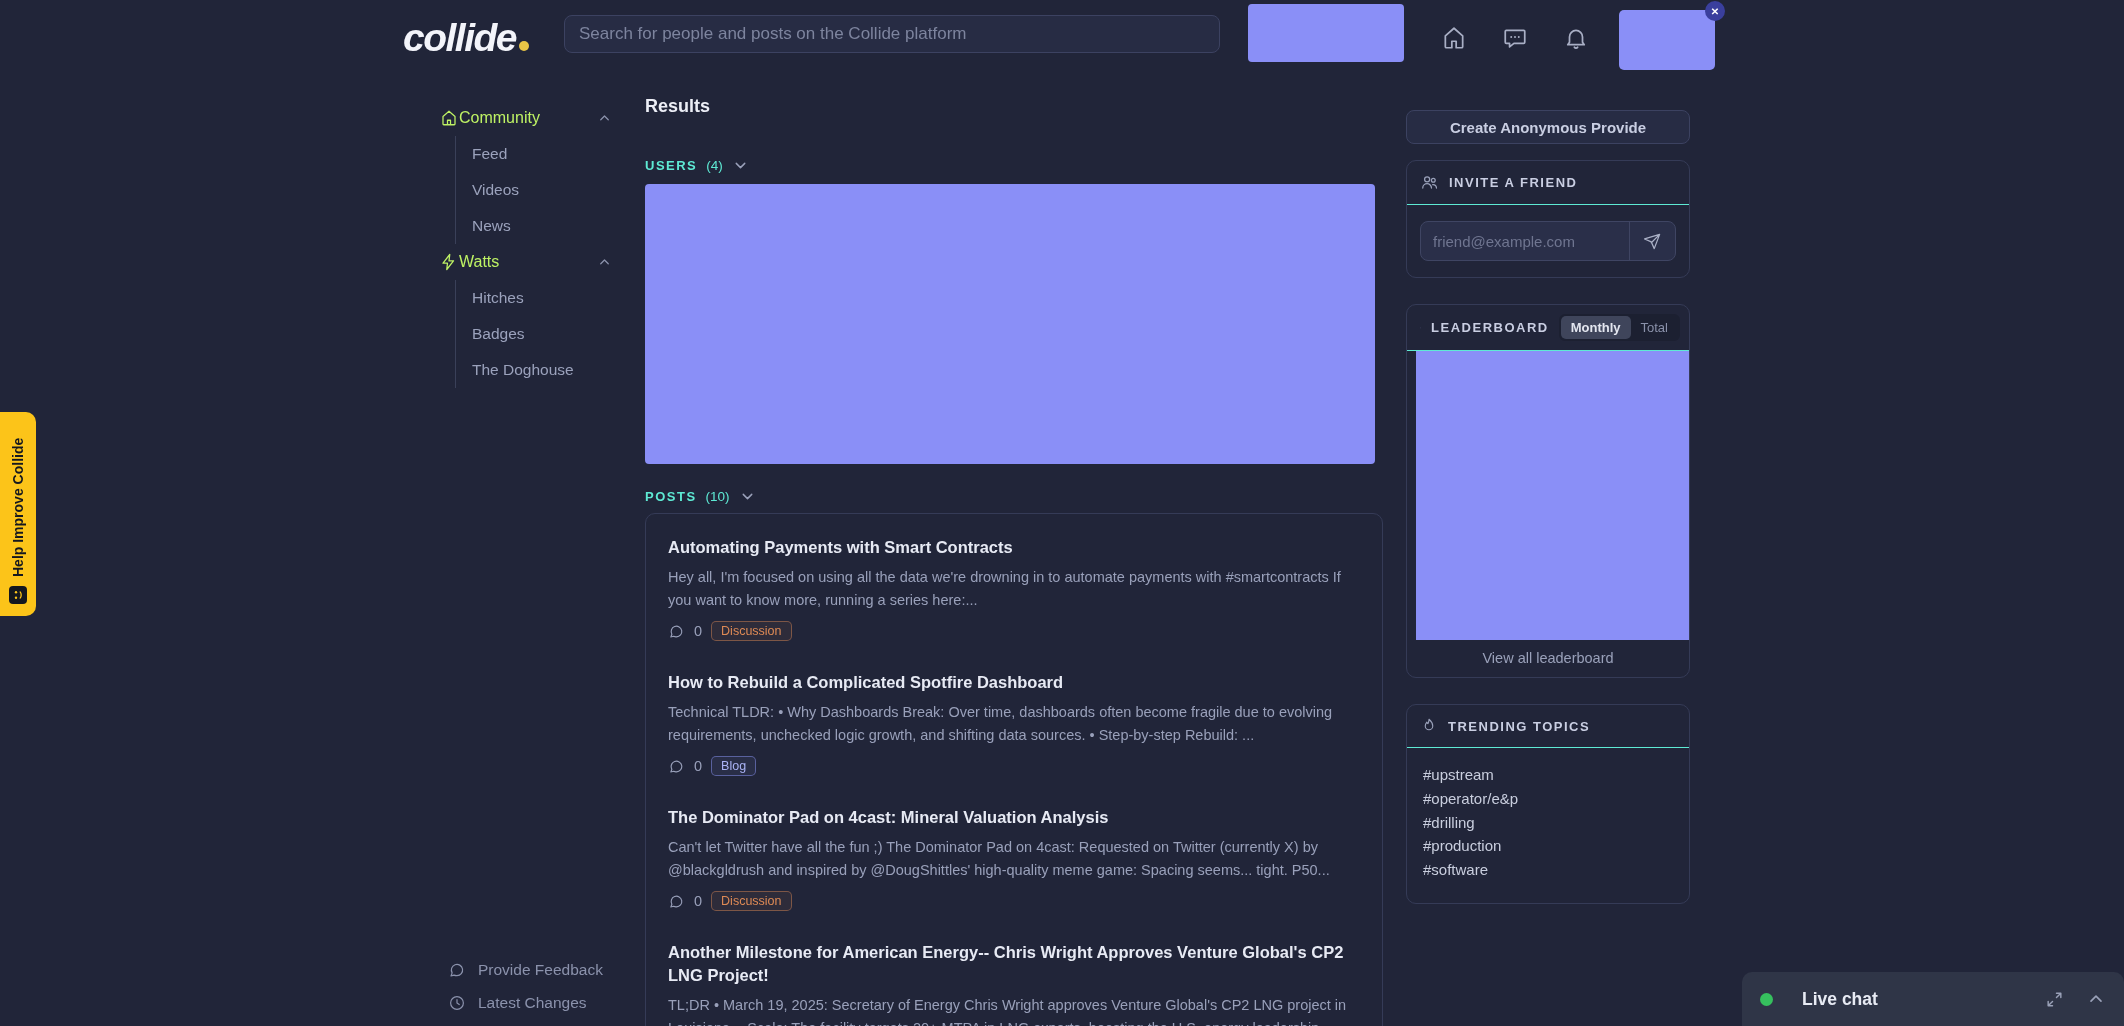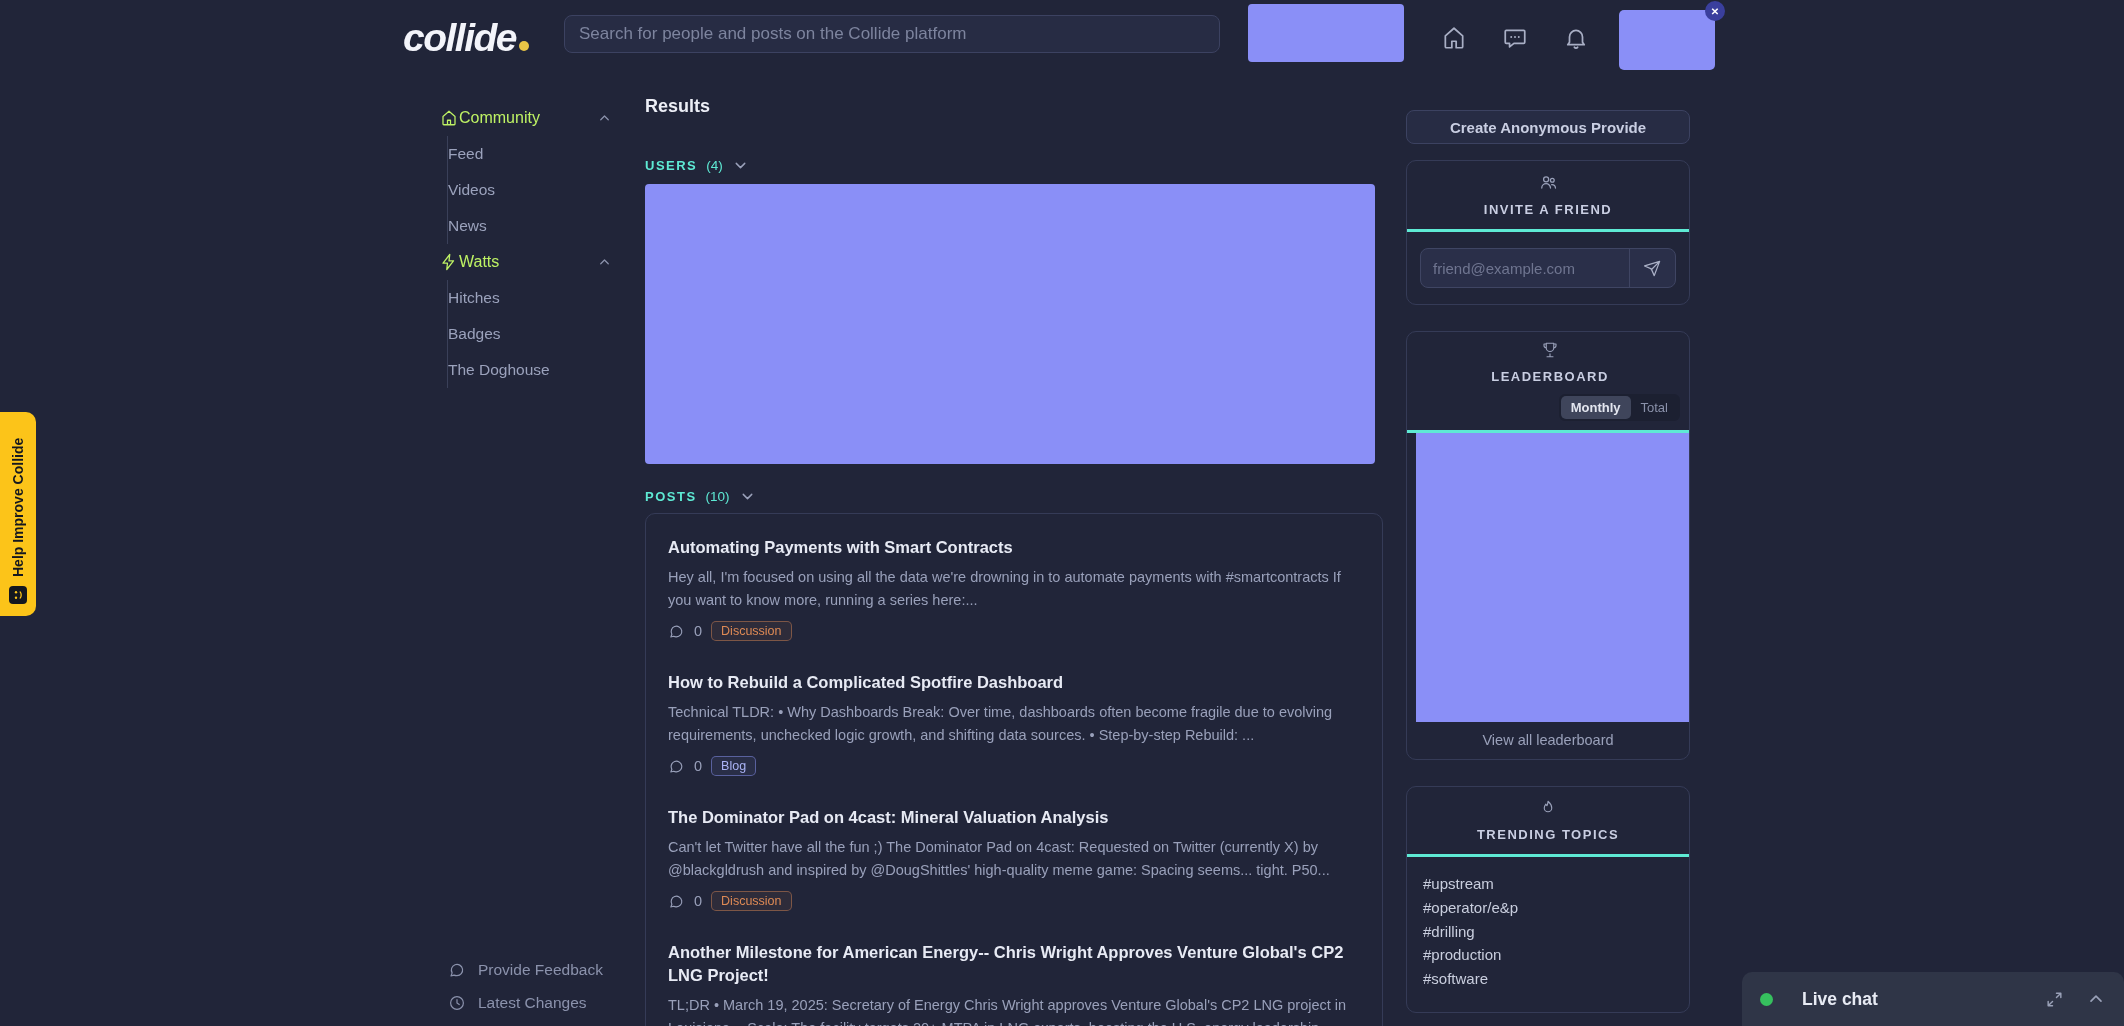--- a/index.html
+++ b/index.html
@@ -19,21 +19,21 @@
   .hdr-icon{position:absolute;top:25px;width:26px;height:26px;color:#a9afc5;cursor:pointer;}
   .avatar{position:absolute;left:1619px;top:10px;width:96px;height:60px;background:#8a8ff7;border-radius:5px;cursor:pointer;}
   .avatar-badge{position:absolute;right:-10px;top:-9px;width:20px;height:20px;border-radius:50%;
           background:#3a3f9d;color:#fff;font-size:10px;font-weight:700;display:flex;align-items:center;
           justify-content:center;cursor:pointer;}
 
   
   .sidebar{position:absolute;left:440px;top:100px;width:172px;}
   .side-section{display:flex;align-items:center;gap:1px;height:36px;color:#bef264;font-size:16px;cursor:pointer;}
   .side-section .chev{margin-left:auto;color:#8b92ac;}
-  .side-items{margin-left:7px;border-left:1px solid #3a4059;}
+  .side-items{margin-left:15px;border-left:1px solid #3a4059;padding-left:16px;}
   .side-item{height:36px;display:flex;align-items:center;color:#9ba2bc;font-size:15.5px;cursor:pointer;}
   .side-footer{position:absolute;left:448px;top:958px;}
   .side-flink{display:flex;align-items:center;gap:12px;color:#8b92ac;font-size:15.5px;height:24px;
           margin-bottom:9px;cursor:pointer;}
 
   
   .main{position:absolute;left:645px;top:96px;width:740px;}
   .results-title{font-size:18px;font-weight:700;color:#eceef6;}
   .sec-header{display:flex;align-items:center;gap:9px;color:#5eead4;}
   .sec-header.users{margin-top:40px;}
@@ -50,22 +50,22 @@
   .post-meta{margin-top:9px;display:flex;align-items:center;gap:9px;color:#99a0ba;font-size:14.5px;}
   .tag{font-size:12.5px;padding:2px 9px;border-radius:5px;border:1px solid;cursor:pointer;}
   .tag.discussion{color:#de8a55;border-color:rgba(222,138,85,.45);background:rgba(222,138,85,.07);}
   .tag.blog{color:#aab3f5;border-color:rgba(138,147,246,.5);background:rgba(138,147,246,.08);}
 
   
   .rpanel{position:absolute;left:1406px;top:110px;width:284px;}
   .create-btn{width:100%;height:34px;background:#272c44;border:1px solid #3c4261;border-radius:8px;
           color:#c9cee2;font-weight:700;font-size:15px;font-family:"Liberation Sans",sans-serif;cursor:pointer;}
   .panel-card{margin-top:16px;border:1px solid #353b57;border-radius:10px;position:relative;}
-  .card-head{display:flex;align-items:center;gap:10px;padding:12px 13px;border-bottom:3px solid #5eead4;
-          color:#c9cee2;font-size:13px;font-weight:700;letter-spacing:1.5px;flex-direction:column;}
+  .card-head{display:flex;align-items:center;gap:10px;padding:12px 13px;border-bottom:1px solid #5eead4;
+          color:#c9cee2;font-size:13px;font-weight:700;letter-spacing:1.5px;}
   .card-head .hicon{color:#9aa1ba;}
   .invite-body{padding:16px 13px;}
   .invite-group{display:flex;height:38px;border:1px solid #3f4563;border-radius:8px;overflow:hidden;background:#2a2f49;}
   .invite-input{flex:1;background:transparent;border:none;outline:none;padding:0 12px;color:#c6cbde;
           font-size:15px;font-family:"Liberation Sans",sans-serif;min-width:0;}
   .invite-input::placeholder{color:#6f7590;}
   .invite-send{width:46px;border:none;border-left:1px solid #3f4563;display:flex;align-items:center;
           justify-content:center;color:#aab0c6;background:transparent;cursor:pointer;}
   .lb-card{margin-top:26px;}
   .lb-head{padding:9px 9px 9px 13px;}

